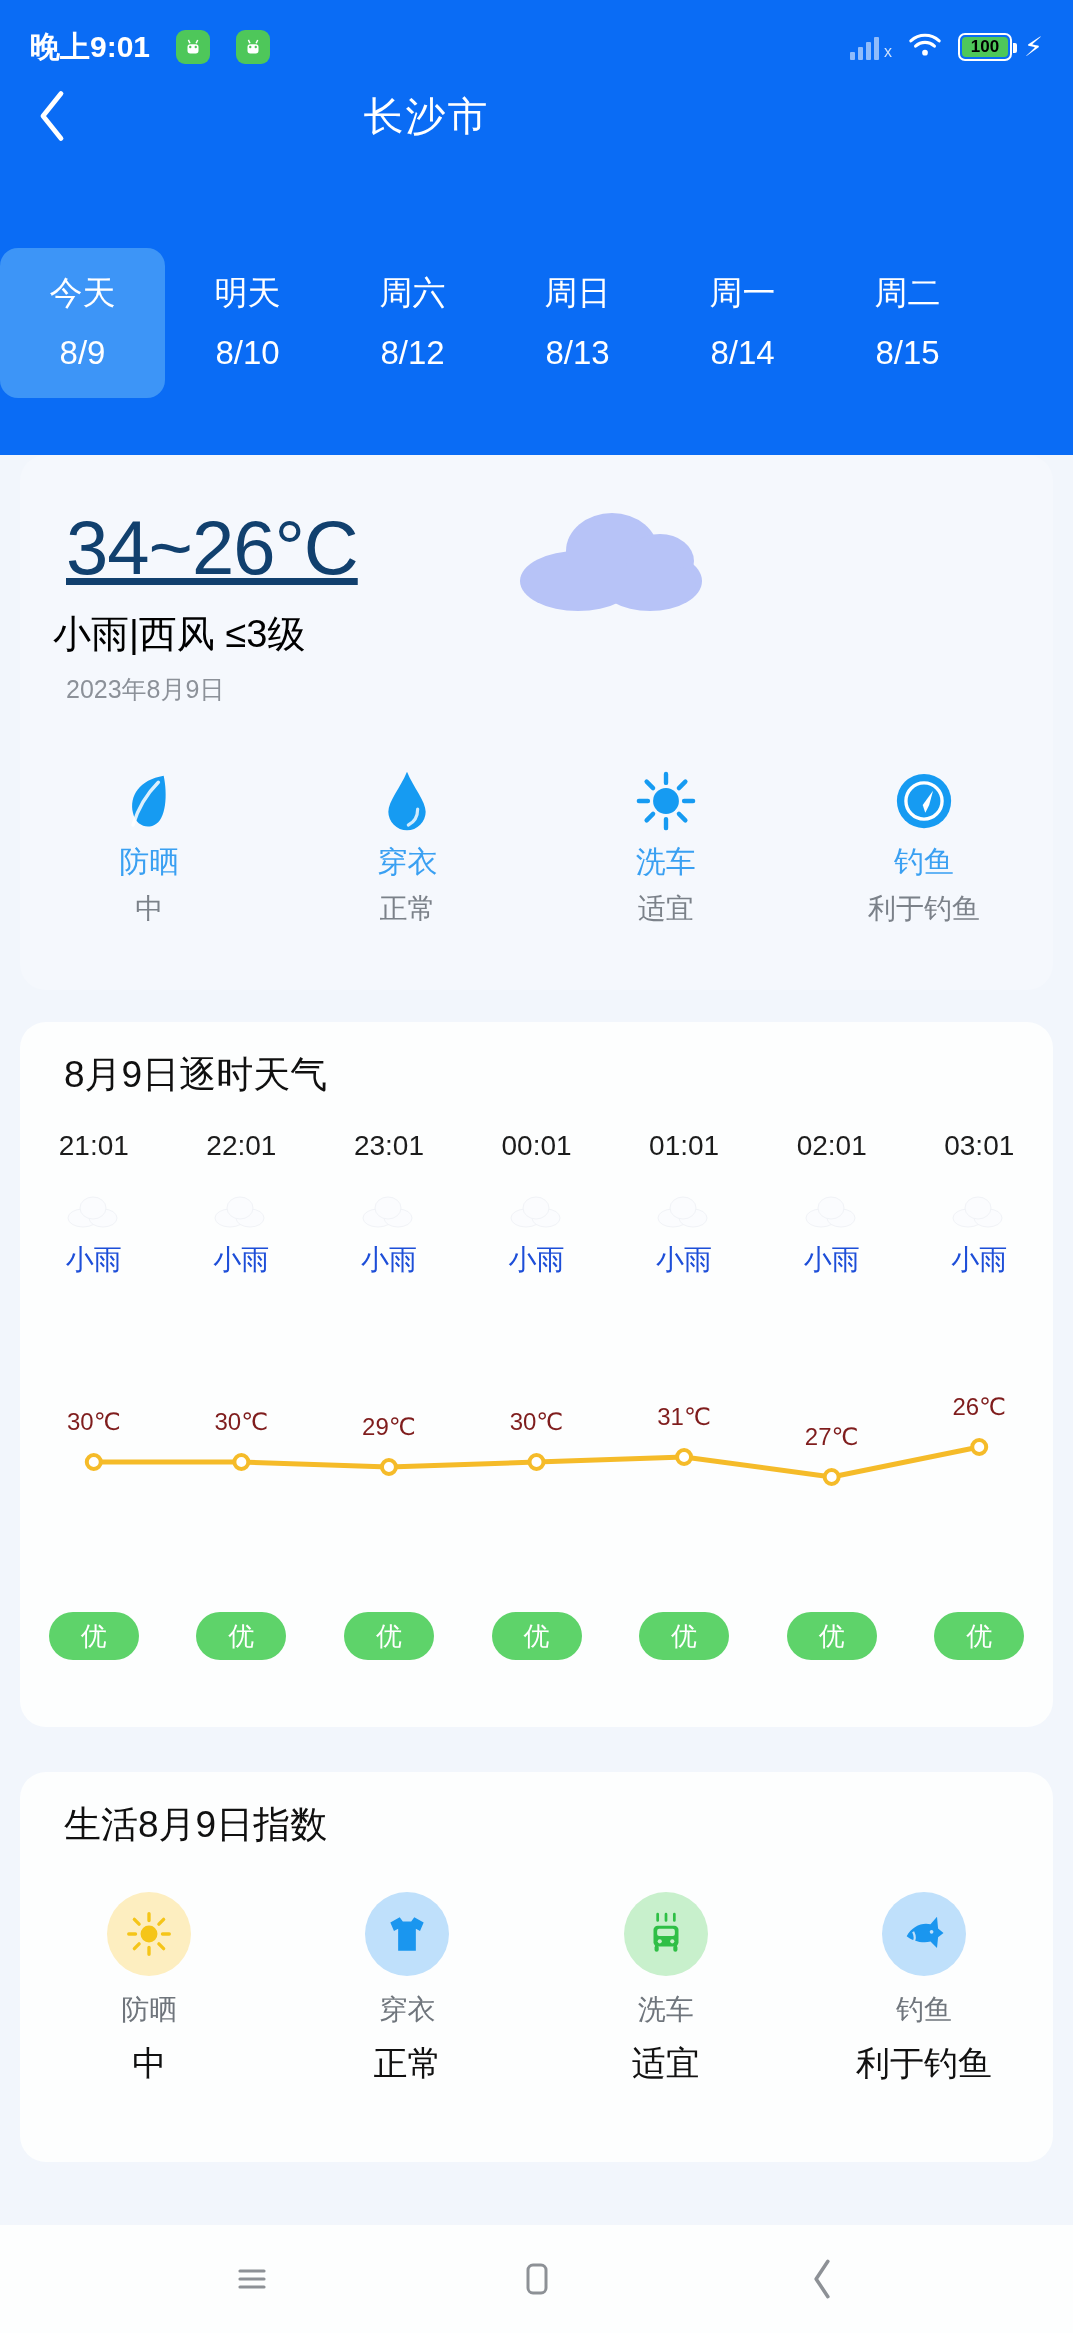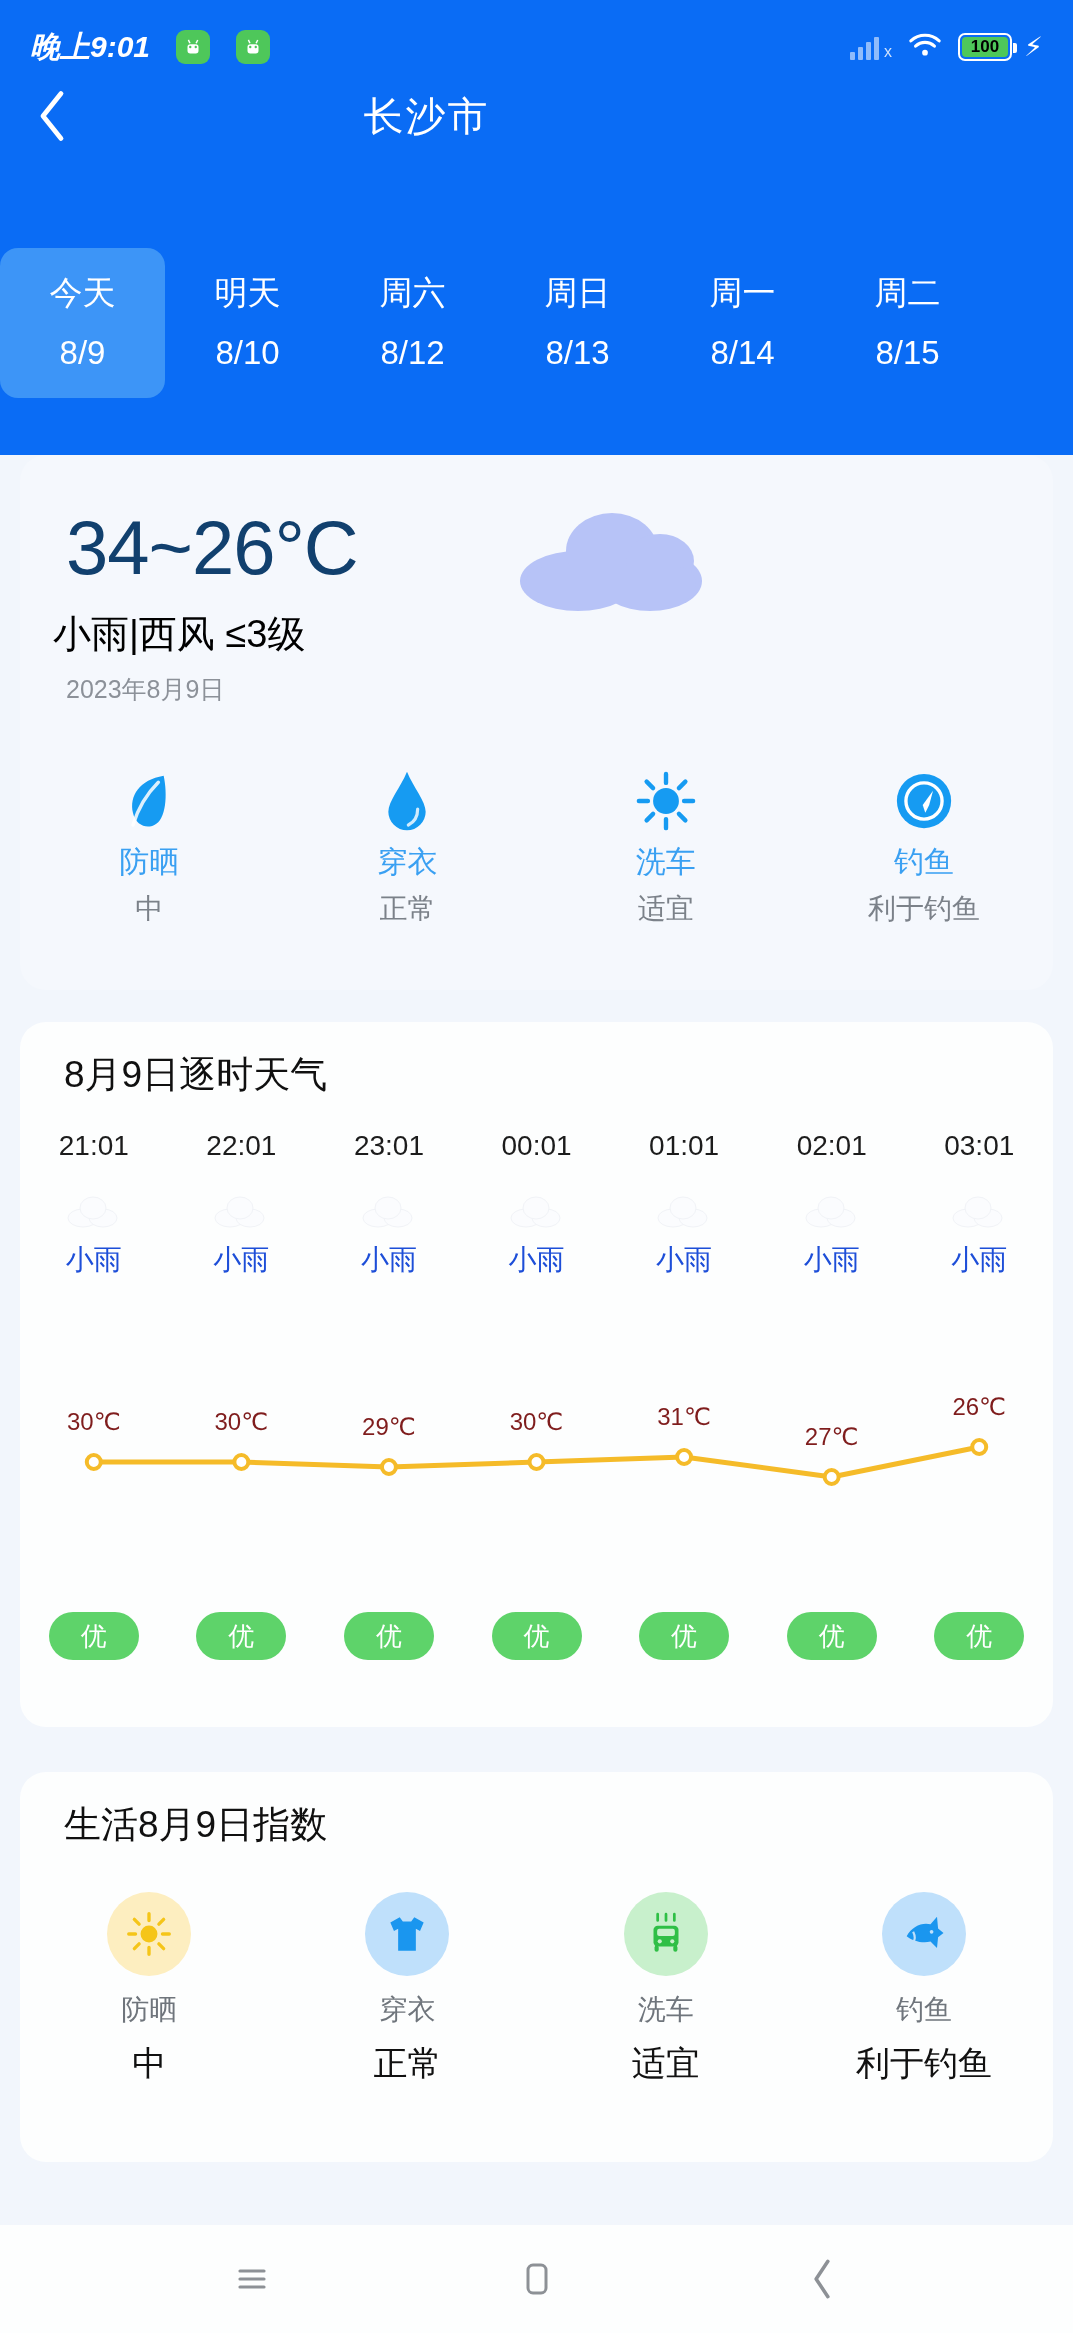--- a/index.html
+++ b/index.html
@@ -13,21 +13,21 @@
 
   
   .header{
     position:absolute; top:0; left:0; width:1073px; height:455px;
     background:#0a6cf5;
   }
   .statusbar{
     position:absolute; top:18px; left:0; width:1073px; height:58px;
     display:flex; align-items:center; padding:0 30px;
   }
-  .status-left{ display:flex; align-items:center; gap:26px;font-style:italic; }
+  .status-left{ display:flex; align-items:center; gap:26px; }
   .status-time{ color:#fff; font-size:30px; font-weight:bold; letter-spacing:0px; }
   .app-chip{
     width:34px; height:34px; border-radius:9px; background:#4ec75a;
     display:flex; align-items:center; justify-content:center;
   }
   .app-chip svg{ display:block; }
   .status-right{ margin-left:auto; display:flex; align-items:center; gap:16px; }
   .sig{ display:flex; align-items:flex-end; gap:3px; height:26px; position:relative; }
   .sig i{ display:block; width:5px; background:rgba(255,255,255,.55); border-radius:1px; }
   .sig i:nth-child(1){height:8px;} .sig i:nth-child(2){height:13px;}
@@ -77,21 +77,21 @@
   .card{
     position:absolute; left:20px; width:1033px;
     background:#f7fafe; border-radius:26px;
   }
   .card.white{ background:#fdfefe; }
 
   
   #current-card{ top:455px; height:535px; background:#f5f8fd; }
   .cur-temp{
     position:absolute; left:46px; top:55px;
-    font-size:76px; color:#11406e; letter-spacing:-1px; line-height:1;
+    font-size:76px; color:#11406e; letter-spacing:-1px; line-height:1;text-decoration:underline;
   }
   .cur-desc{
     position:absolute; left:33px; top:160px;
     font-size:38px; color:#000000; line-height:1;
   }
   .cur-date{
     position:absolute; left:46px; top:222px;
     font-size:25px; color:#8c9199; line-height:1;
   }
   .cloud-art{ position:absolute; left:480px; top:30px; }

